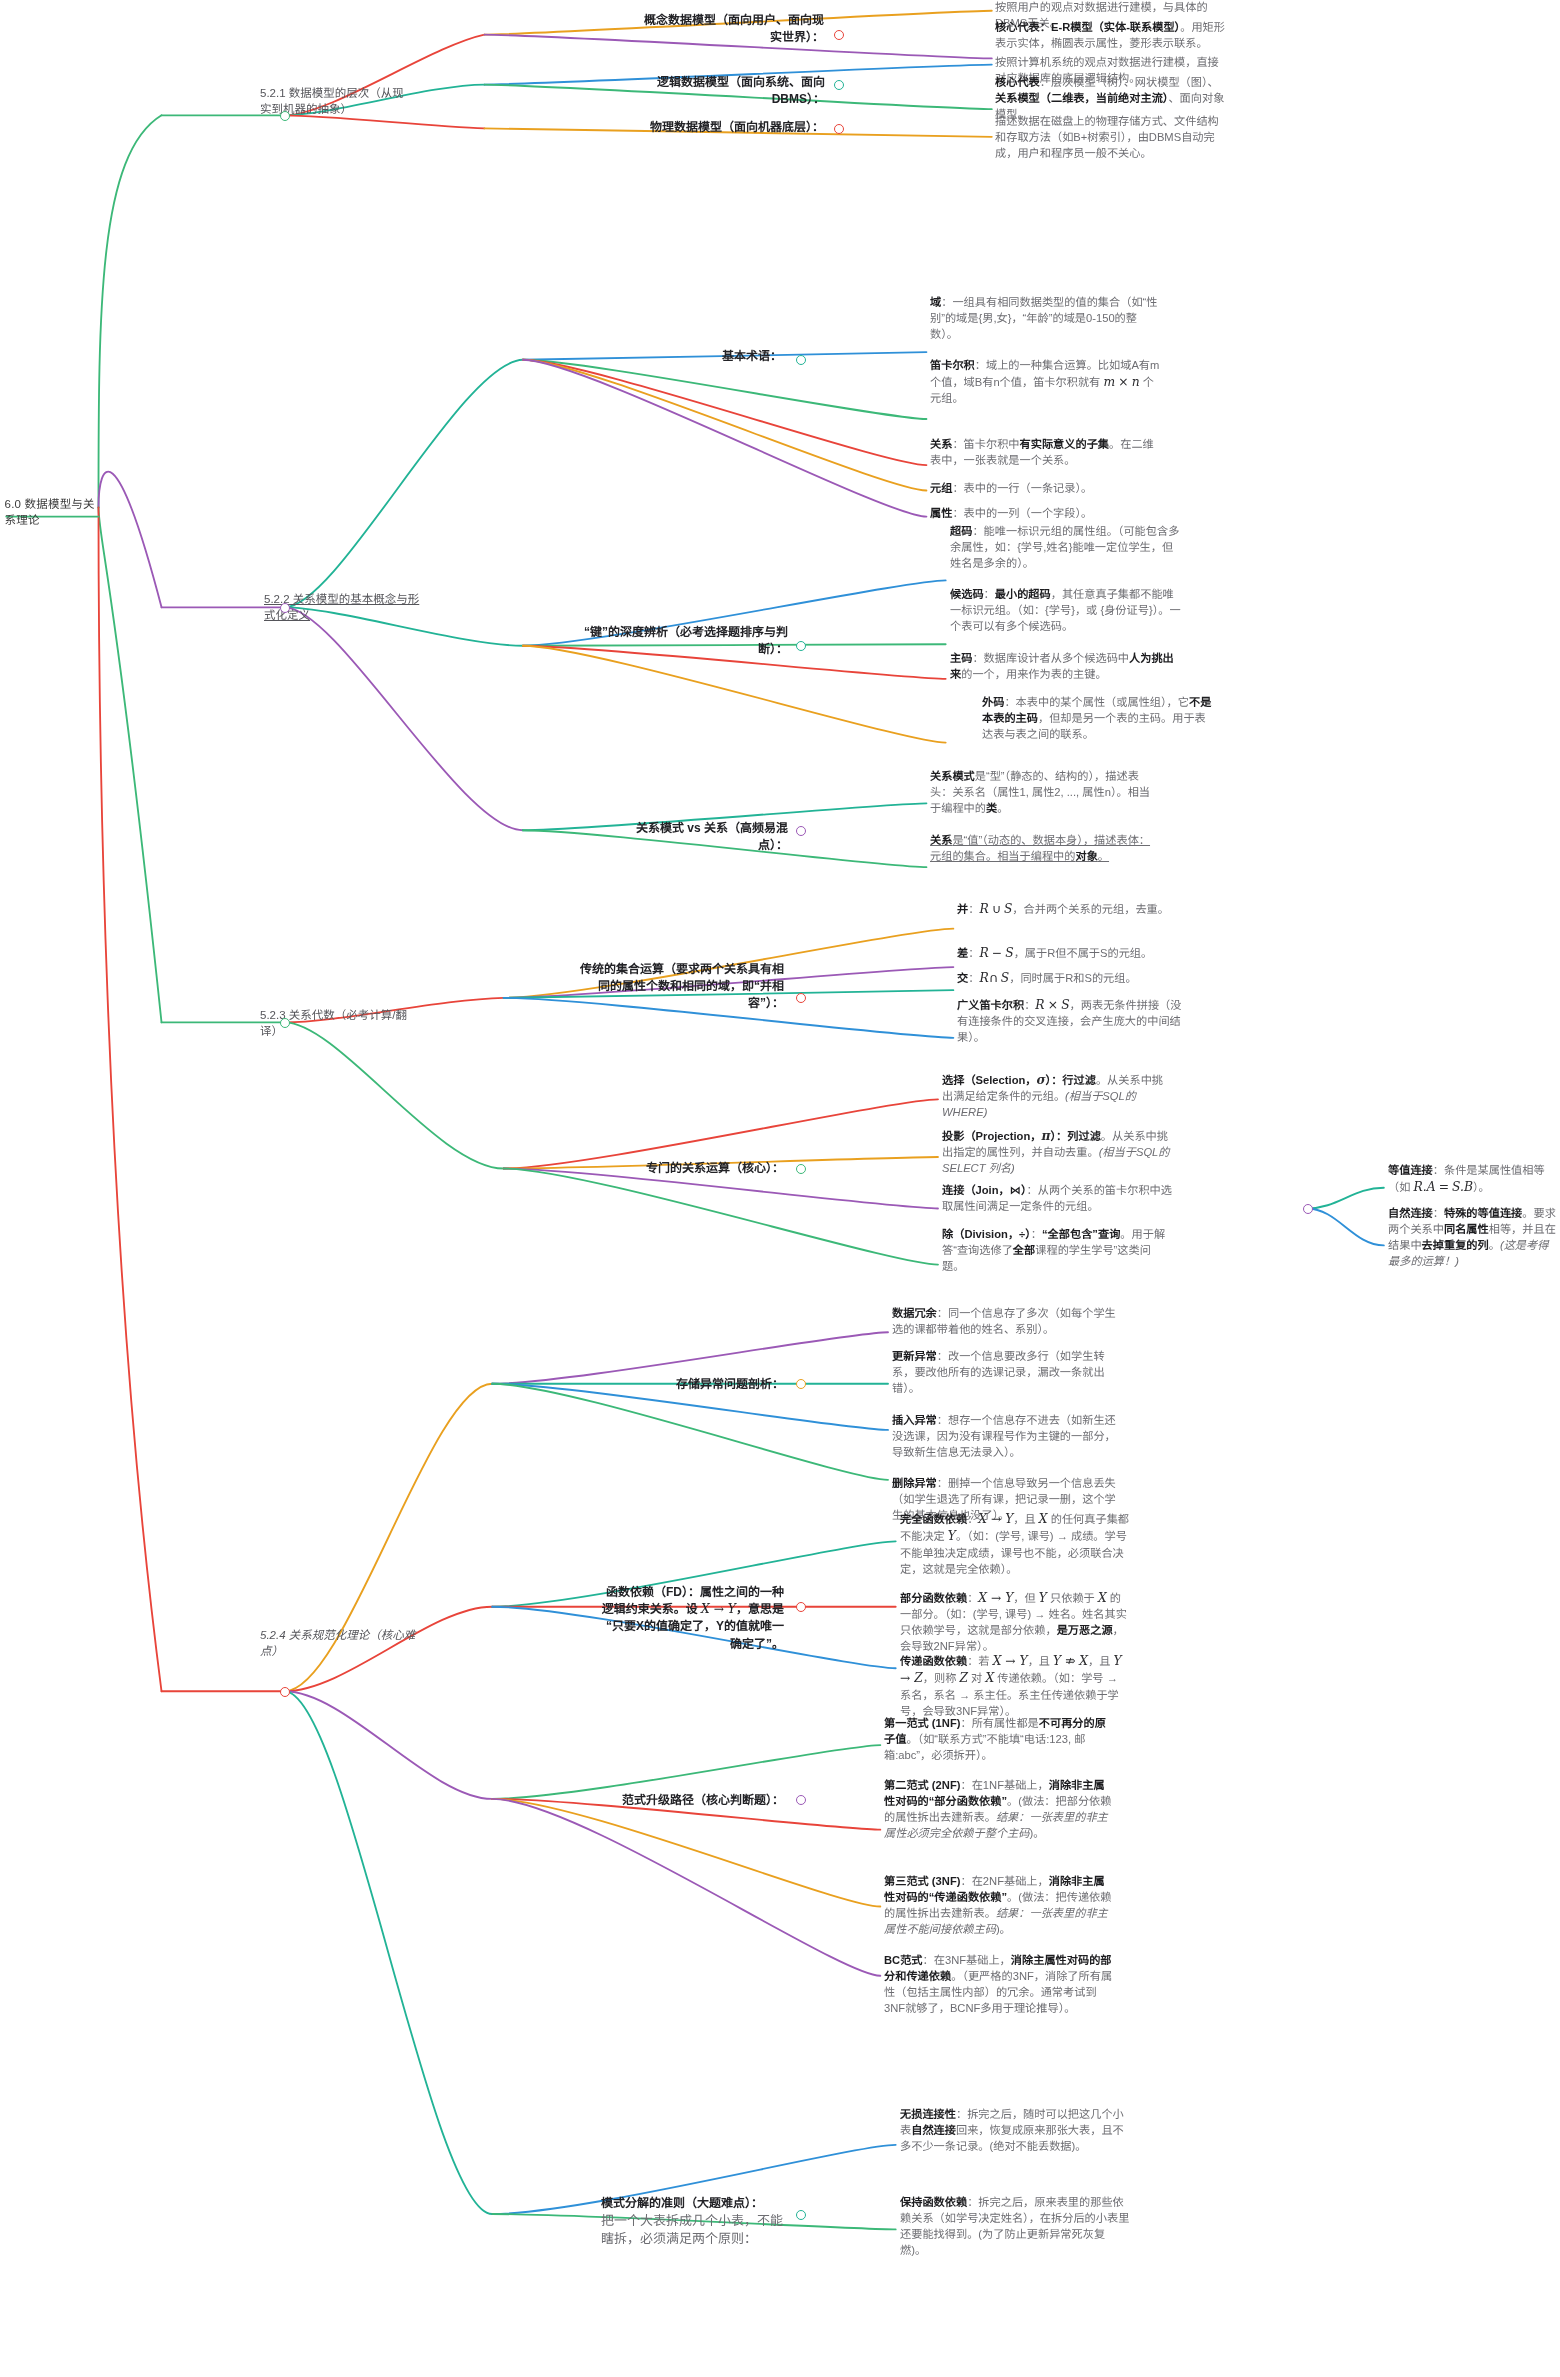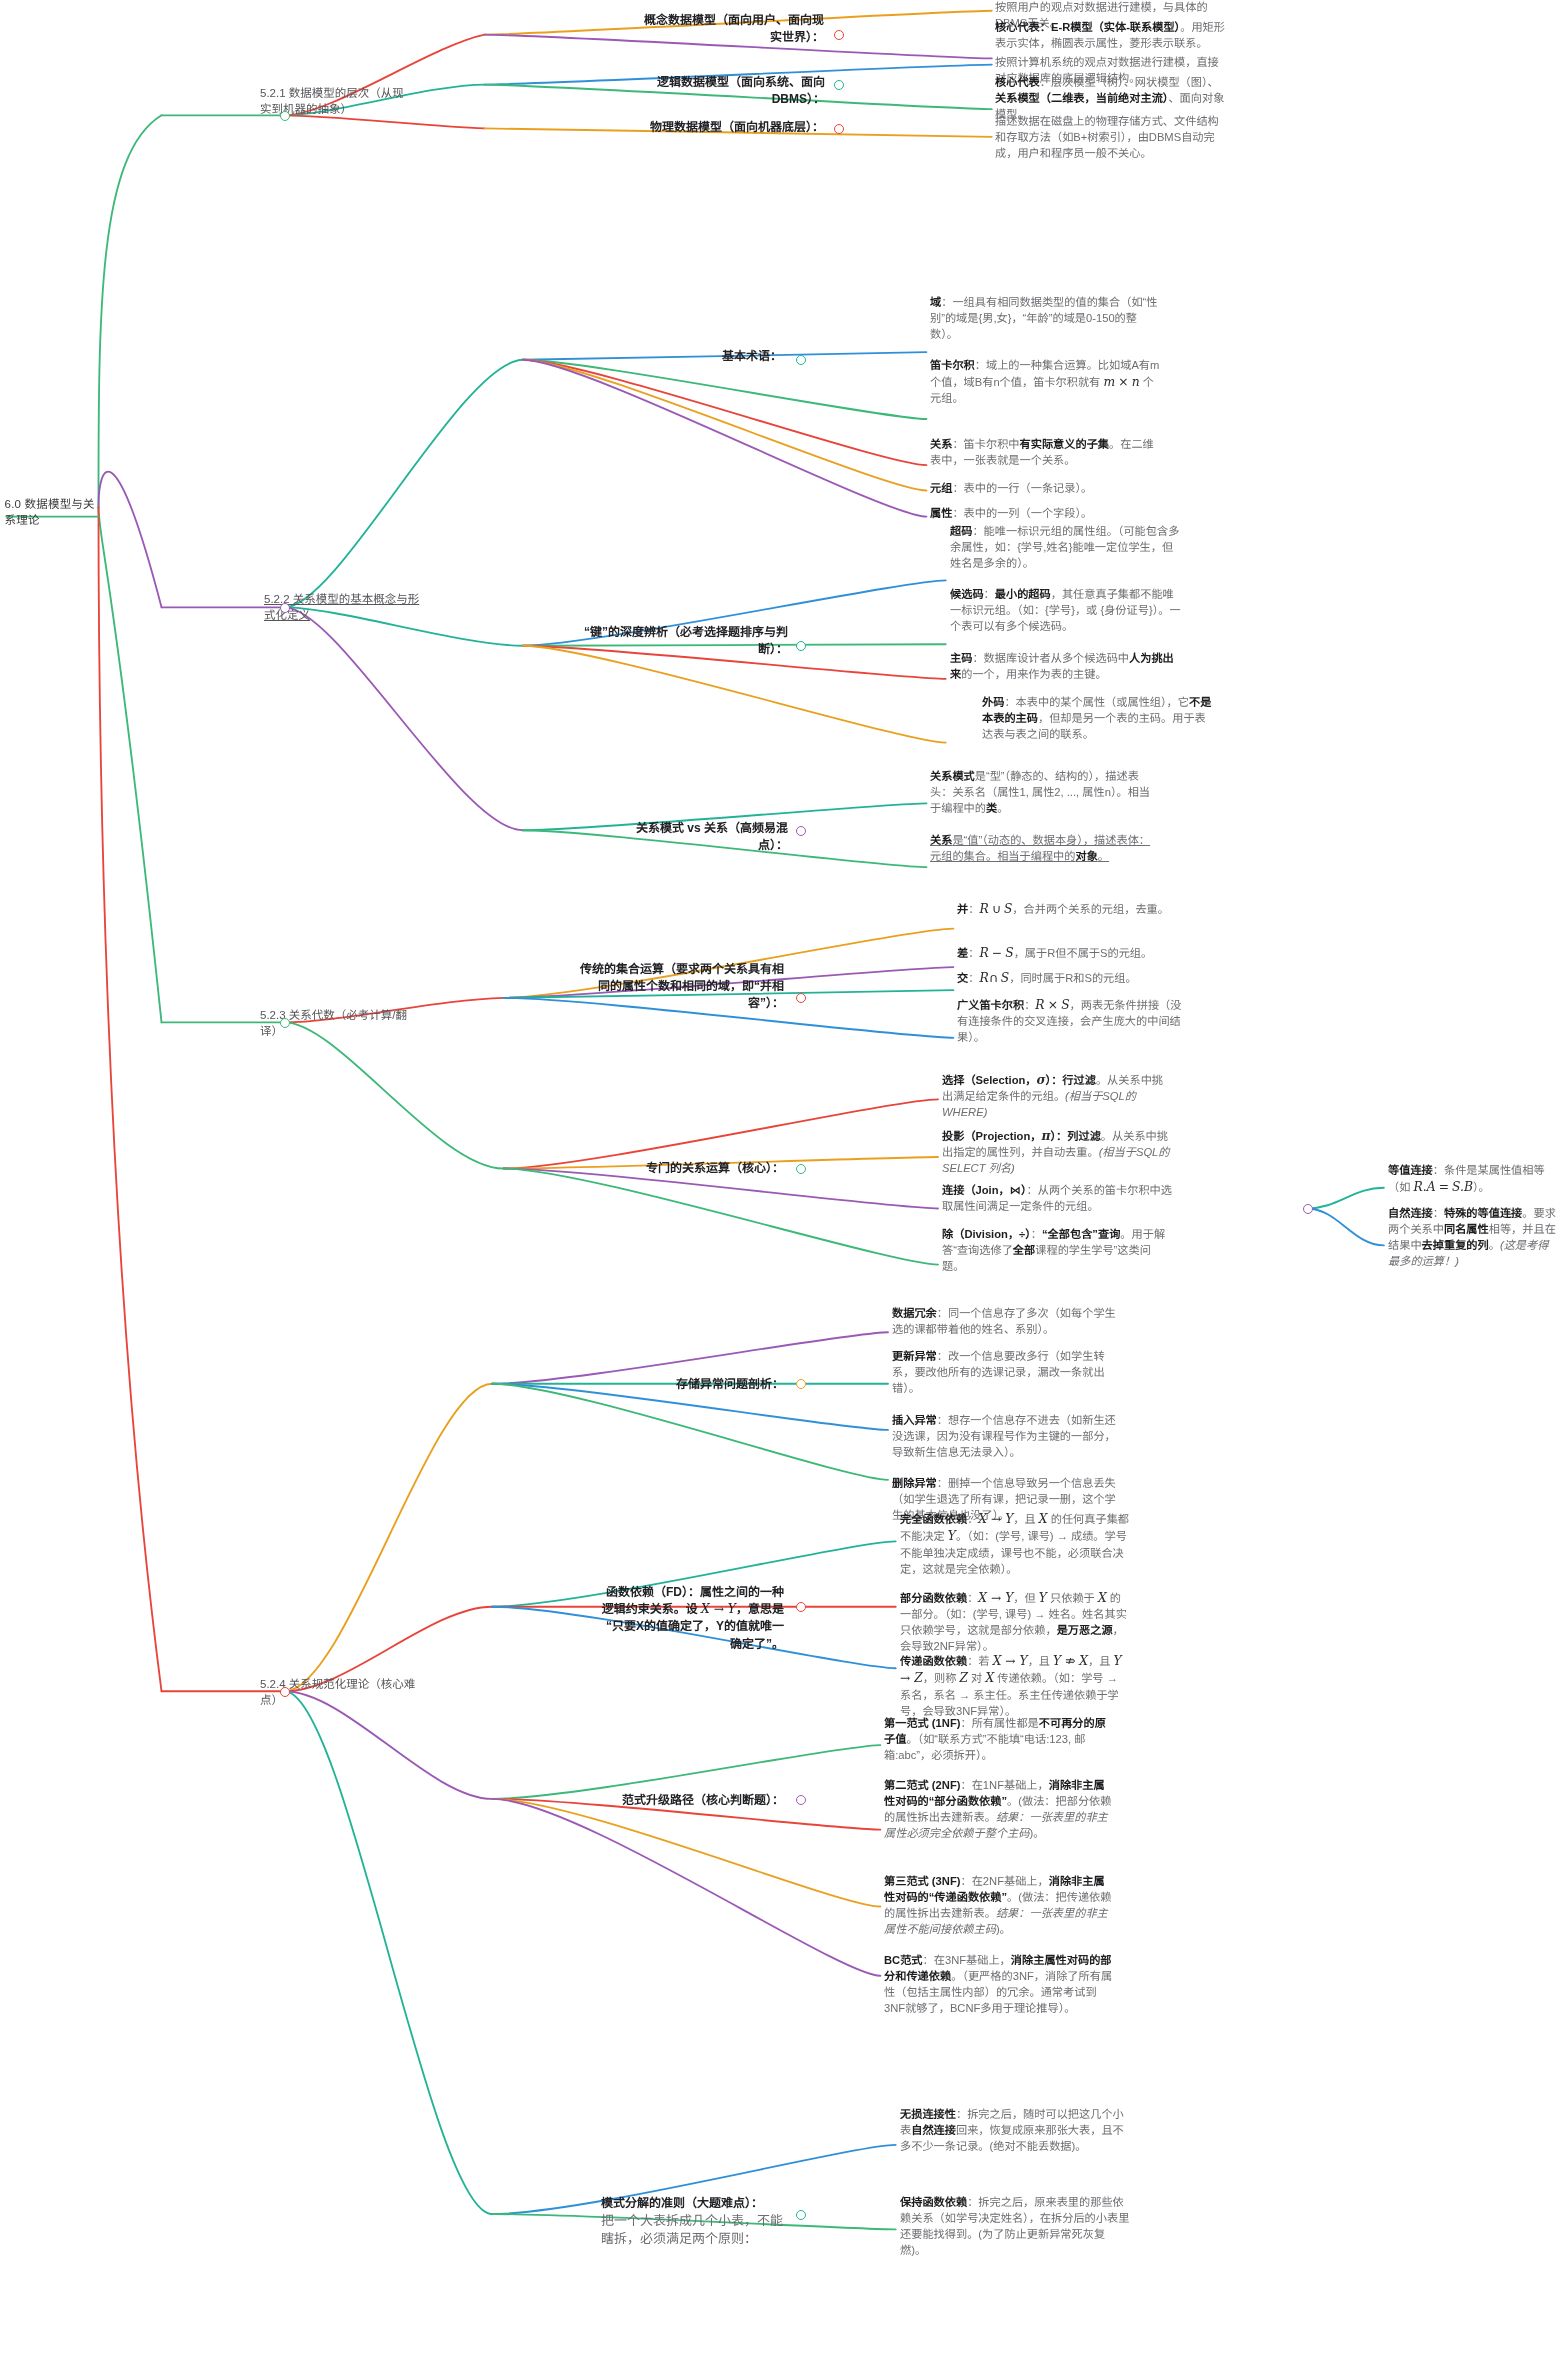--- a/index.html
+++ b/index.html
@@ -267,21 +267,21 @@
   </div>
   <span class="dot" style="left:1303px;top:1204px;border-color:#9b59b6;"></span>
 
   <div class="node leaf" style="left:1388px;top:1163px;width:171px;">
     <b>等值连接</b>：条件是某属性值相等（如 <span class="mathv">R.A</span> <span class="mathop">=</span> <span class="mathv">S.B</span>）。
   </div>
   <div class="node leaf" style="left:1388px;top:1206px;width:171px;">
     <b>自然连接</b>：<b>特殊的等值连接</b>。要求两个关系中<b>同名属性</b>相等，并且在结果中<b>去掉重复的列</b>。<i>(这是考得最多的运算！)</i>
   </div>
 
-  <div class="node lvl1" style="left:260px;top:1676px;width:158px;">5.2.4 关系规范化理论（核心难点）</div>
+  <div class="node lvl1" style="left:260px;top:1627px;width:158px;font-style:italic;">5.2.4 关系规范化理论（核心难点）</div>
   <span class="dot" style="left:280px;top:1687px;border-color:#e8443a;"></span>
 
   <div class="node lvl2" style="left:607px;top:1376px;width:177px;text-align:right;">存储异常问题剖析：</div>
   <span class="dot" style="left:796px;top:1379px;border-color:#e9a01f;"></span>
 
   <div class="node leaf" style="left:892px;top:1306px;width:231px;">
     <b>数据冗余</b>：同一个信息存了多次（如每个学生选的课都带着他的姓名、系别）。
   </div>
   <div class="node leaf" style="left:892px;top:1349px;width:231px;">
     <b>更新异常</b>：改一个信息要改多行（如学生转系，要改他所有的选课记录，漏改一条就出错）。

